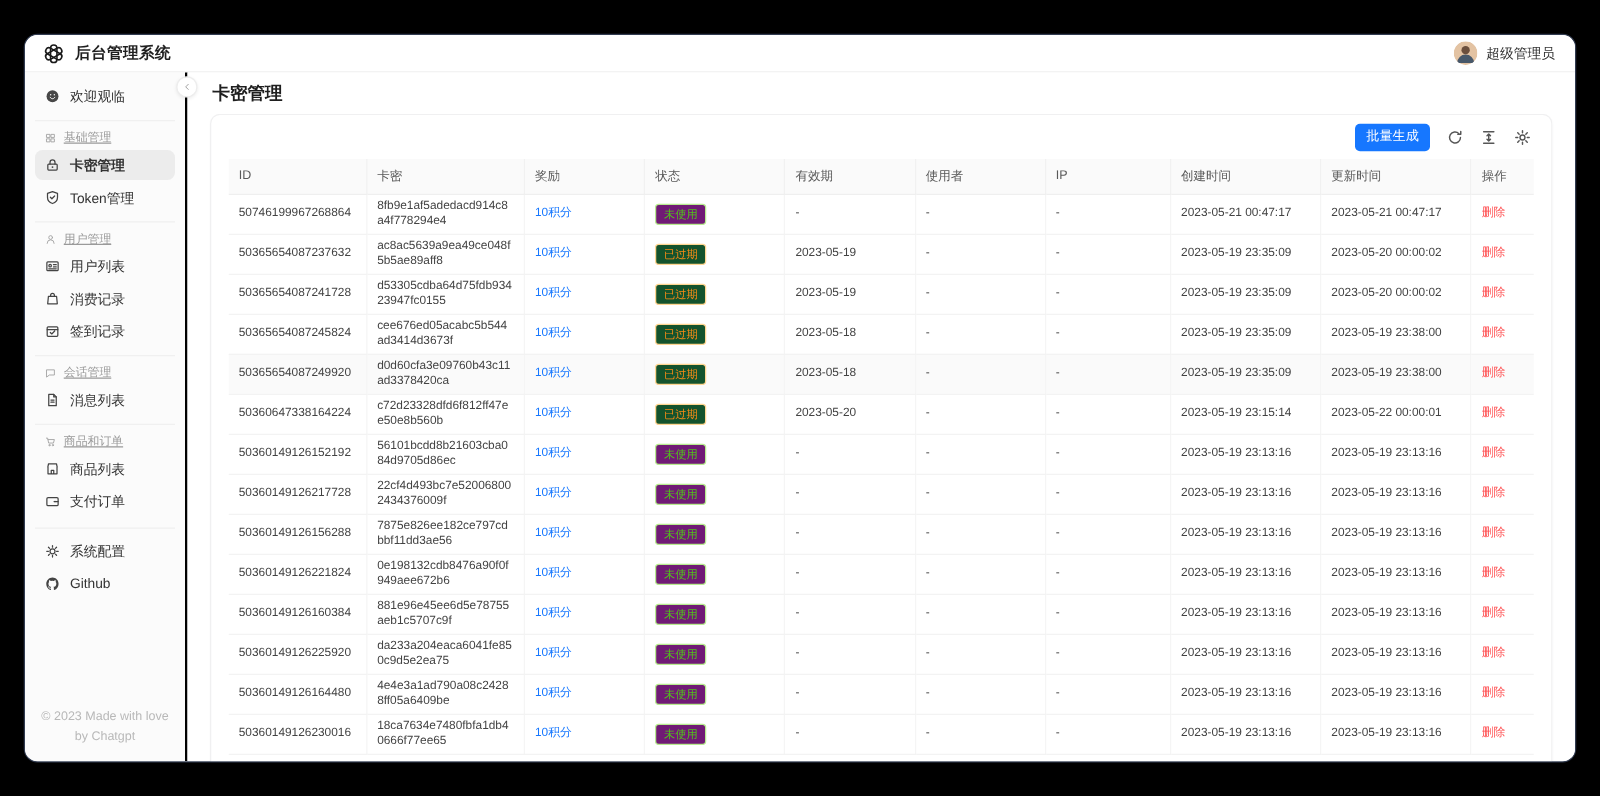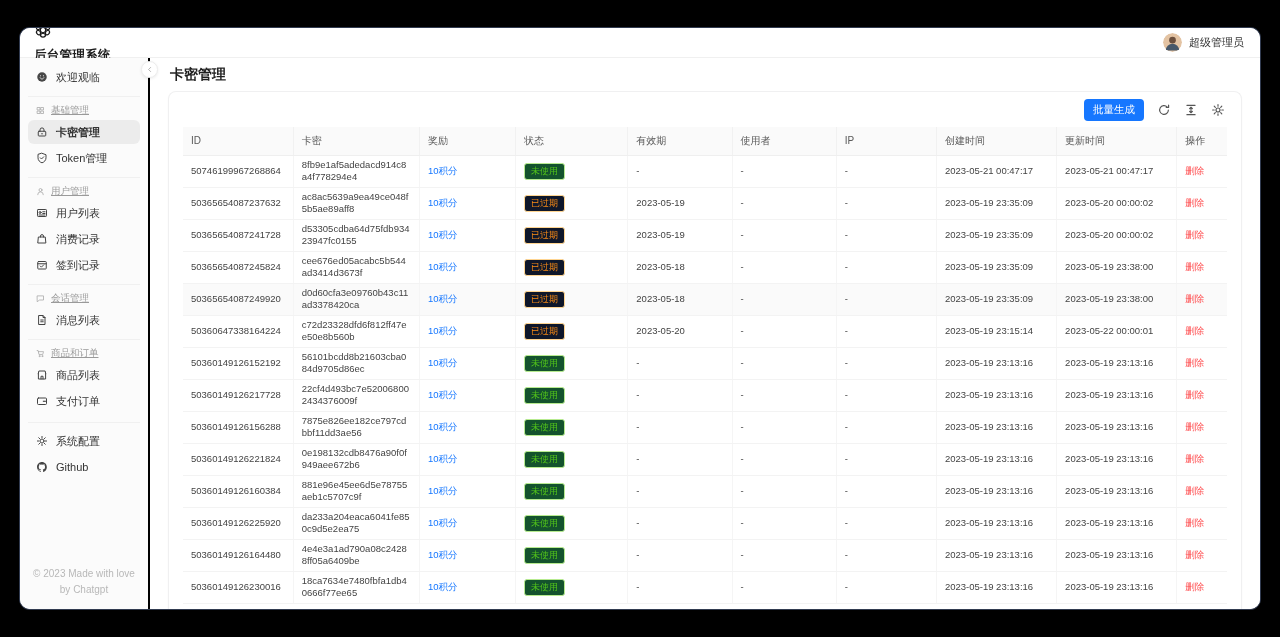--- a/index.html
+++ b/index.html
@@ -15,21 +15,21 @@
     background:#fff; border-radius:10px; overflow:hidden;
     display:flex; flex-direction:column;
     box-shadow:0 0 0 1px rgba(140,170,230,.35), 0 12px 40px rgba(0,0,0,.6);
   }
   
   .topbar {
     height:30px; flex:0 0 30px; display:flex; align-items:center;
     justify-content:space-between; padding:0 16px 0 14px;
     border-bottom:1px solid #f0f0f0; background:#fff;
   }
-  .brand { display:flex; align-items:flex-start; gap:8px;flex-direction:column; }
+  .brand { display:flex; align-items:center; gap:8px; }
   .brand .icn { width:18px; height:18px; }
   .brand-title { font-size:12.5px; font-weight:700; color:#1f1f1f; letter-spacing:.3px; }
   .userbox { display:flex; align-items:center; gap:7px; }
   .avatar { width:19px; height:19px; border-radius:50%; overflow:hidden; display:block; }
   .avatar svg { display:block; width:100%; height:100%; }
   .username { font-size:11px; color:#333; }
   
   .main { flex:1; display:flex; min-height:0; }
   .sidebar {
     width:130px; flex:0 0 130px; background:#fbfbfb;
@@ -96,22 +96,22 @@
   }
   td:last-child { border-right:none; }
   tr.highlight td { background:#fafafa; }
   .hash { word-break:break-all; }
   a.reward-link { color:#1677ff; text-decoration:none; cursor:pointer; }
   a.delete-link { color:#ff4d4f; text-decoration:none; cursor:pointer; }
   .badge {
     display:inline-block; font-size:9px; line-height:1.4; padding:1px 6px;
     border-radius:3px; white-space:nowrap;
   }
-  .badge.unused  { color:#52c41a; background:#14532d; border:1px solid #b7eb8f; }
-  .badge.expired { color:#fa8c16; background:#0f172a; border:1px solid #ffd591; }
+  .badge.unused  { color:#52c41a; background:#701a75; border:1px solid #b7eb8f; }
+  .badge.expired { color:#fa8c16; background:#14532d; border:1px solid #ffd591; }
   .icn svg { display:block; width:100%; height:100%; }
 </style>
 </head>
 <body>
 
 <div class="window">
 
   <div class="topbar">
     <div class="brand">
       <span class="icn">

